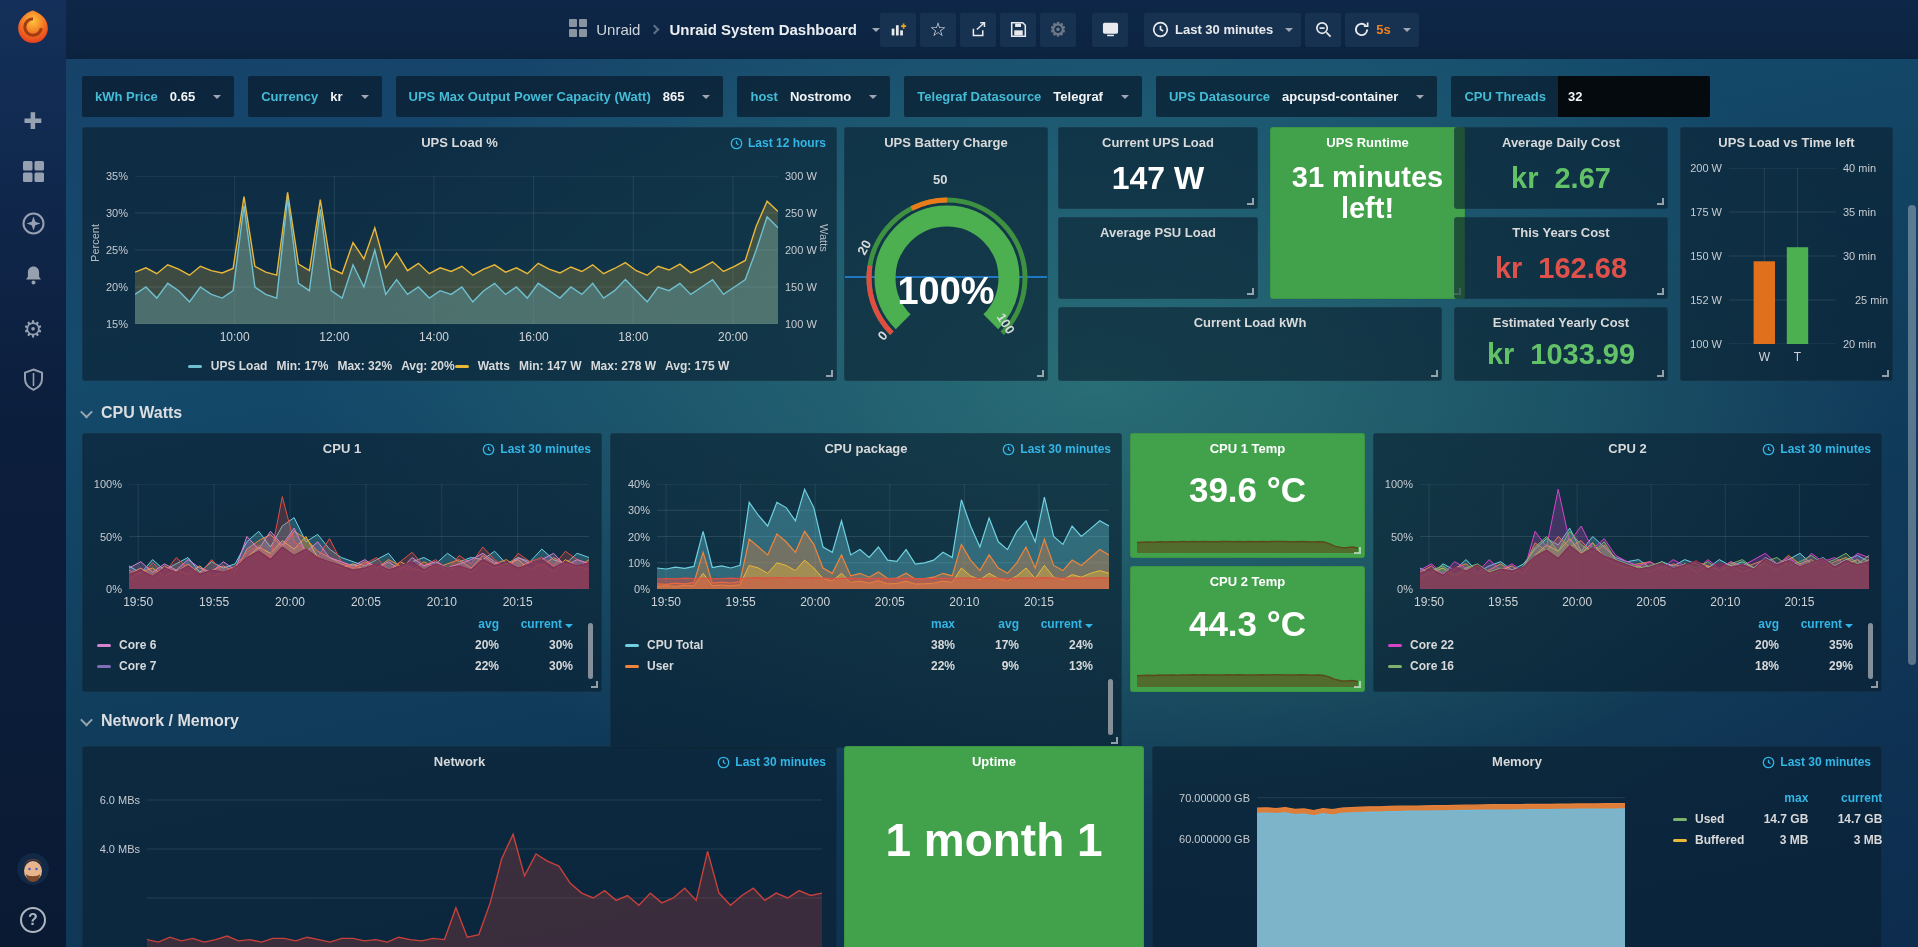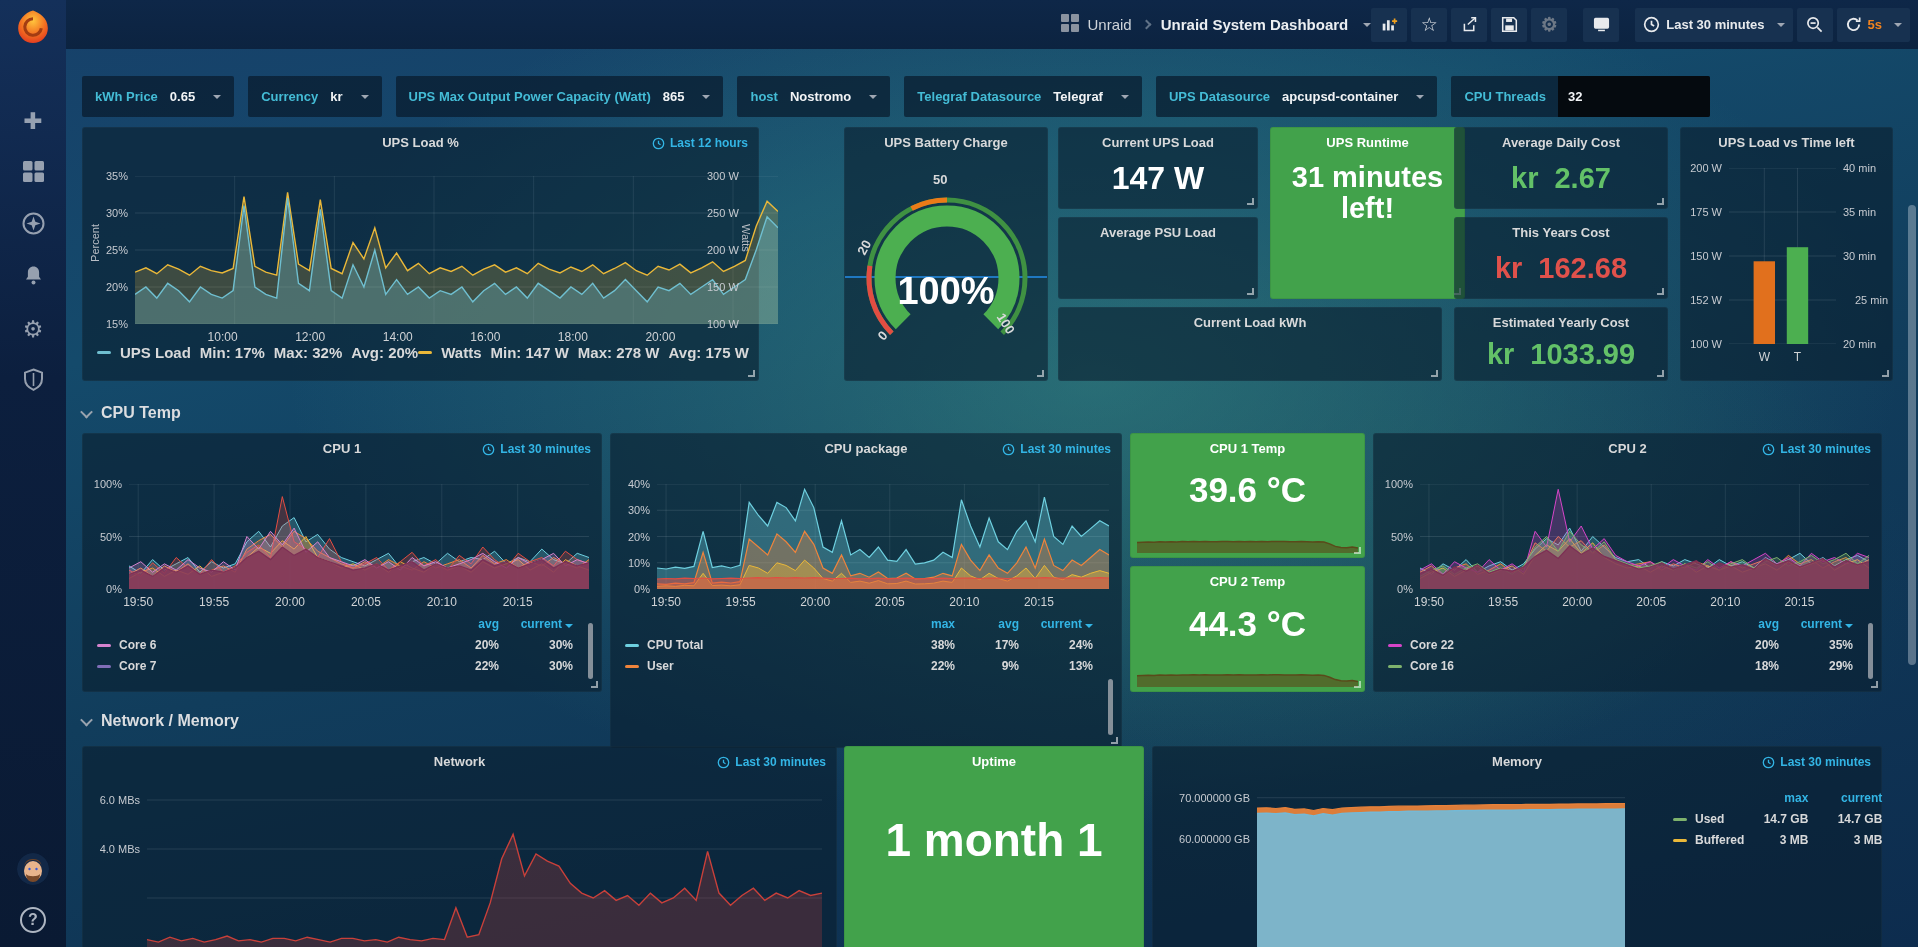--- a/index.html
+++ b/index.html
@@ -20,23 +20,23 @@
   .sicon { width:26px; height:26px; color:#aeb6c2; opacity:.85; font-size:23px; line-height:26px;
     text-align:center; cursor:pointer; }
   .sicon svg { width:23px; height:23px; }
   #side-bottom { position:absolute; bottom:14px; left:0; width:66px; display:flex;
     flex-direction:column; align-items:center; gap:22px; }
   .avatar { width:32px; height:32px; border-radius:50%; overflow:hidden; cursor:pointer; }
   .help-circ { width:26px; height:26px; border:2px solid #aeb6c2; border-radius:50%;
     color:#aeb6c2; font-size:16px; font-weight:700; line-height:22px; text-align:center; }
 
   
-  #topbar { position:absolute; left:66px; top:0; width:1852px; height:49px; z-index:20;
+  #topbar { position:absolute; left:66px; top:0; width:1852px; height:59px; z-index:20;
     background:linear-gradient(180deg,#0e2748,#0c2340); display:flex; align-items:center;
-    justify-content:flex-end; padding:0 8px 0 12px; }
+    justify-content:center; padding:0 8px 0 12px; }
   .bc { display:flex; align-items:center; gap:9px; }
   .bc-grid svg { width:18px; height:18px; }
   .bc-app { color:#cfd4da; font-size:15px; cursor:pointer; }
   .bc-sep { width:7px; height:7px; border-right:2px solid #5f7186; border-top:2px solid #5f7186;
     transform:rotate(45deg); margin:0 2px; }
   .bc-page { color:#eceff2; font-size:15px; font-weight:700; cursor:pointer; }
   .caret { display:inline-block; width:0; height:0; border-left:4px solid transparent;
     border-right:4px solid transparent; border-top:4px solid #9fa7b3; margin-left:6px; }
   .tools { display:flex; align-items:center; gap:4px; }
   .tbtn { height:34px; min-width:36px; border:none; border-radius:2px; background:#173150;
@@ -86,22 +86,22 @@
   .plot { position:absolute; }
   .plot svg { display:block; }
   .tick { position:absolute; font-size:11px; color:#c7cbd1; white-space:nowrap; }
   .axlabel { position:absolute; color:#b9bec5; font-size:11px; writing-mode:vertical-rl; }
   .axlabel.left { transform:rotate(180deg); }
   .bigstat { position:absolute; left:0; right:0; text-align:center; color:#fff; font-weight:700; }
   .statval { top:36px; font-size:33px; }
   .costrow { position:absolute; left:0; right:0; top:34px; display:flex; justify-content:center;
     gap:16px; font-size:29px; font-weight:700; }
   .green-text { color:#63c168; } .red-text { color:#e0514b; }
-  .legend-h { position:absolute; left:14px; right:16px; bottom:19px; display:flex;
-    justify-content:space-between; font-size:15px; font-weight:700; color:#d8d9da; }
+  .legend-h { position:absolute; left:14px; right:16px; bottom:7px; display:flex;
+    justify-content:center; font-size:12px; font-weight:700; color:#d8d9da; }
   .lgroup { display:flex; align-items:center; gap:9px; white-space:nowrap; }
   .swatch { display:inline-block; width:14px; height:3px; border-radius:2px; }
   .legend-t { position:absolute; left:14px; right:28px; font-size:12px; font-weight:700;
     color:#d8d9da; display:grid; row-gap:7px; }
   .lt-row { display:grid; grid-template-columns:1fr 64px 64px 74px; align-items:center; }
   .lt-row.c2 { grid-template-columns:1fr 64px 74px; }
   .lt-name { display:flex; align-items:center; gap:8px; cursor:pointer; }
   .lt-v { text-align:right; }
   .lt-h { color:#33b5e5; text-align:right; cursor:pointer; }
   .sort-caret { display:inline-block; width:0; height:0; border-left:4px solid transparent;
@@ -287,21 +287,21 @@
         </div>
       <div class="chip input-chip">
         <span class="vlabel">CPU Threads</span>
         <input class="vinput" value="32" style="">
         </div>
     </div>
 
 
     <div class="prow" style="height:254px; margin-top:10px;">
 
-      <div class="panel" style="left:0;top:0;width:677px;height:254px">
+      <div class="panel" style="left:0;top:0;width:755px;height:254px">
         <div class="ptitle">UPS Load %</div>
         <div class="badge">
           <svg viewBox="0 0 16 16" fill="none" stroke="#33b5e5" stroke-width="1.6">
               <circle cx="8" cy="8" r="6.4"></circle>
               <path d="M8 4.5V8l2.5 1.5"></path>
             </svg>
           <span>Last 12 hours</span>
           </div>
         <div class="axlabel left" style="left:6px; top:96px;">Percent</div>
         <div class="axlabel" style="right:6px; top:96px;">Watts</div>
@@ -448,21 +448,21 @@
             <span class="tick" style="left: calc(100% + 7px); top: 100%; transform: translateY(-50%);">20 min</span>
             <span class="tick" style="left: 33%; top: calc(100% + 6px); transform: translateX(-50%); font-size: 12px; color: rgb(208, 211, 214);">W</span>
             <span class="tick" style="left: 64%; top: calc(100% + 6px); transform: translateX(-50%); font-size: 12px; color: rgb(208, 211, 214);">T</span>
           </div>
         <i class="rsz"></i>
       </div>
     </div>
 
     <div class="section-head" style="margin-top:21px">
       <i class="chev"></i>
-        <span>CPU Temp</span>
+        <span>CPU Watts</span>
     </div>
     <div class="prow" style="height:259px; margin-top:9px;">
 
       <div class="panel" style="left:0;top:0;width:520px;height:259px">
         <div class="ptitle">CPU 1</div>
         <div class="badge">
           <svg viewBox="0 0 16 16" fill="none" stroke="#33b5e5" stroke-width="1.6">
               <circle cx="8" cy="8" r="6.4"></circle>
               <path d="M8 4.5V8l2.5 1.5"></path>
             </svg>

